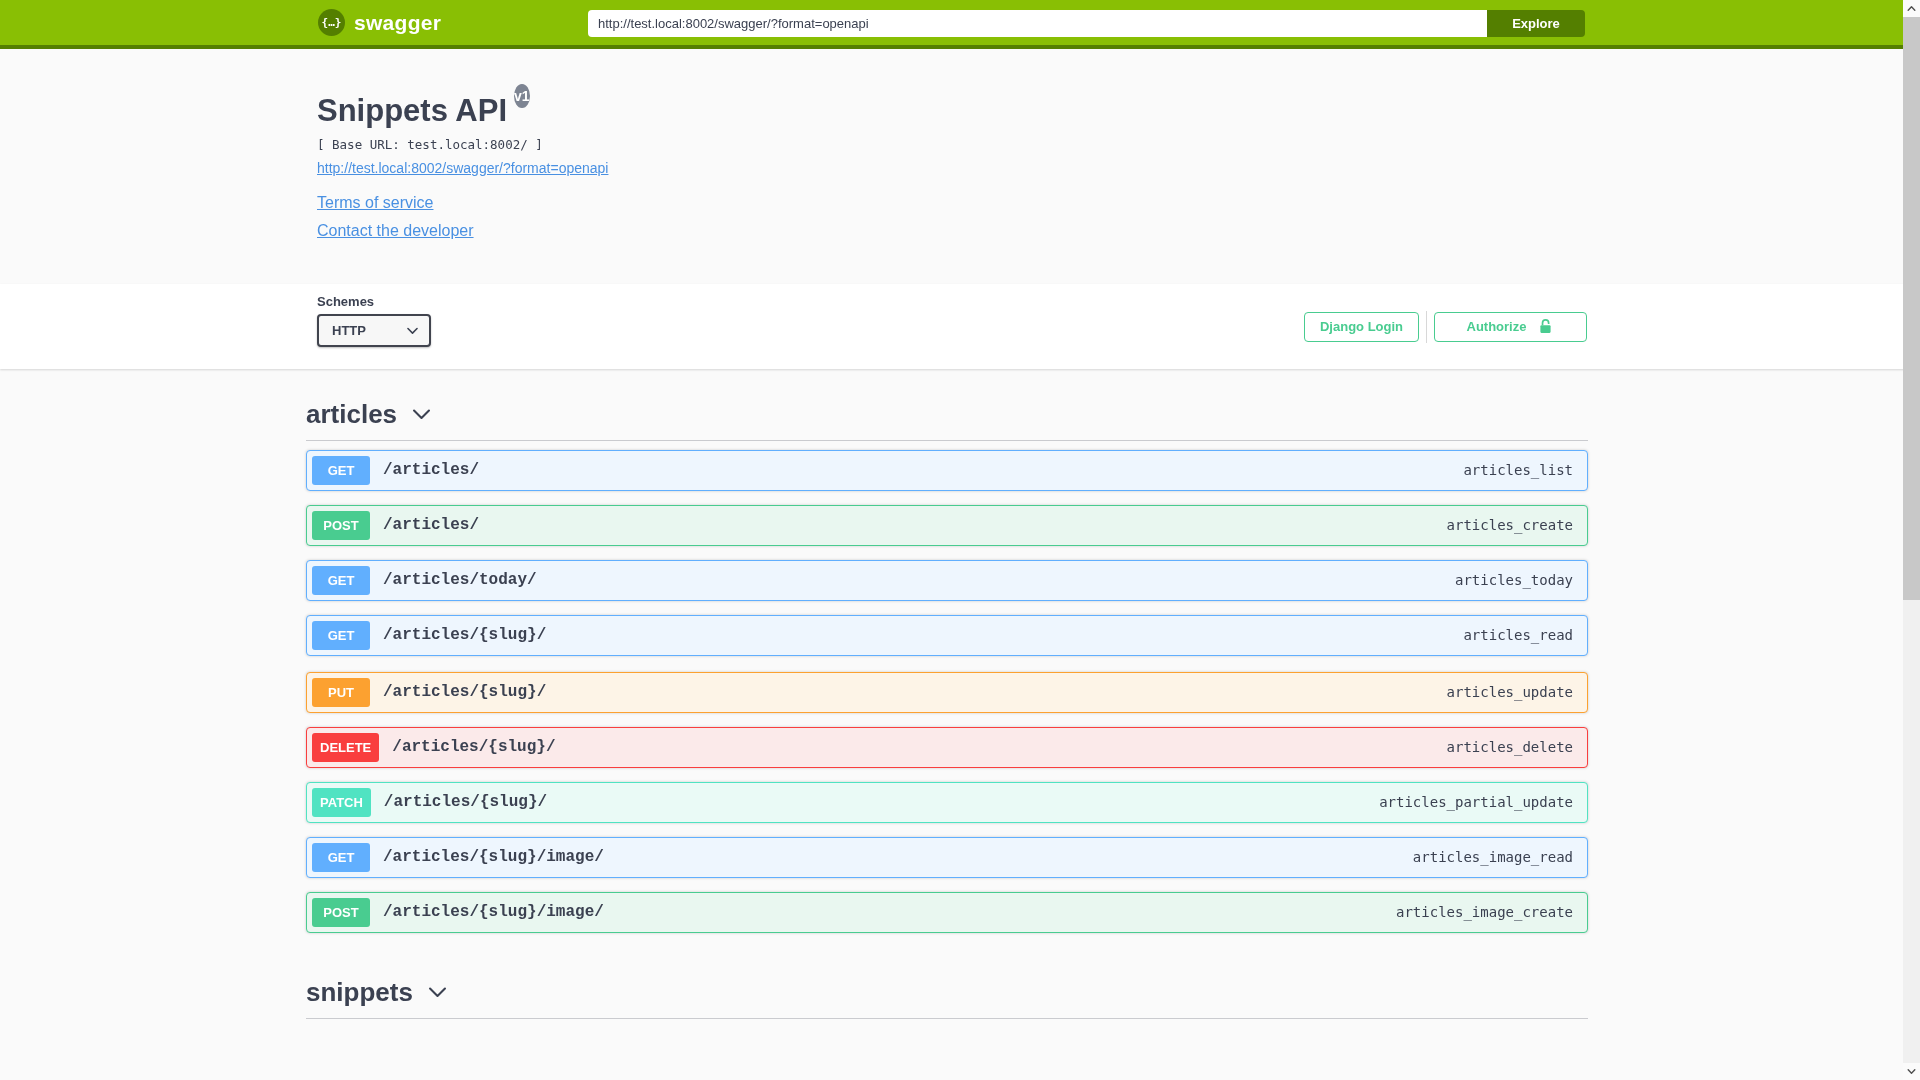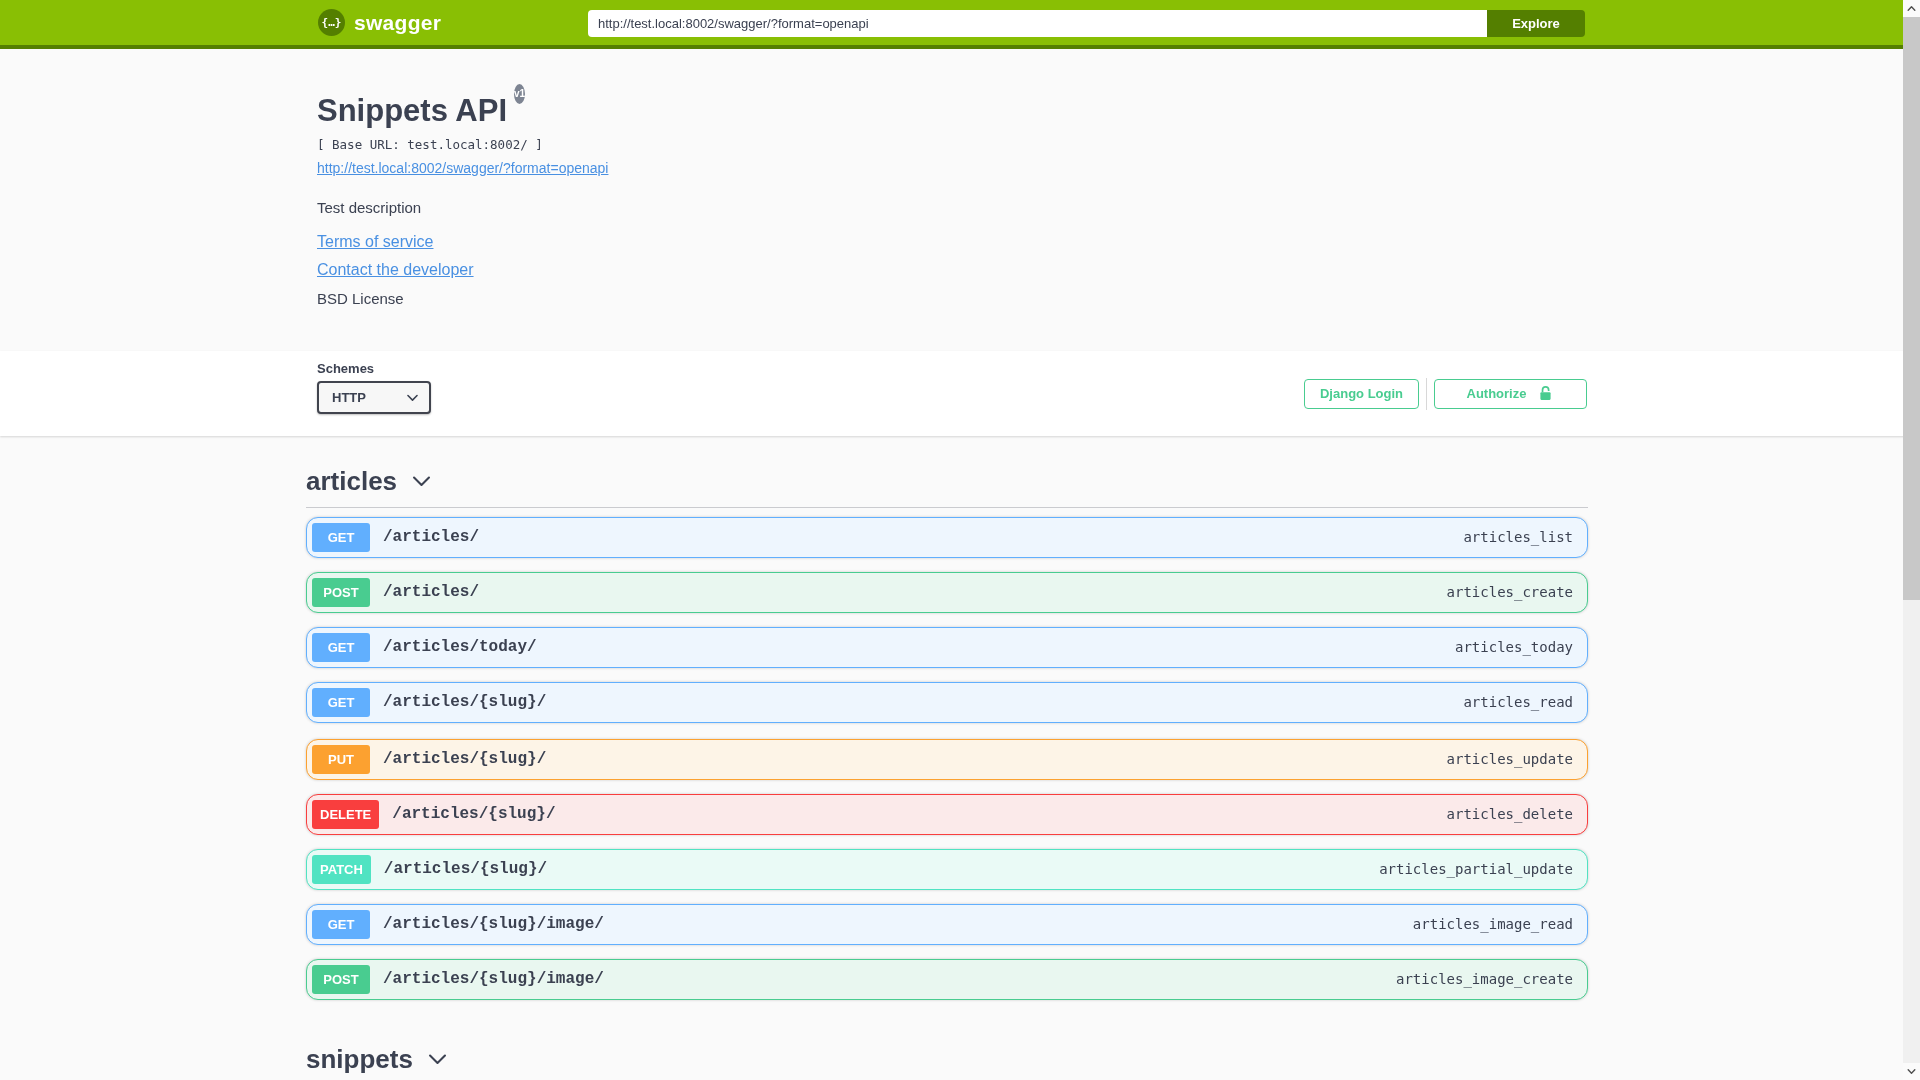--- a/index.html
+++ b/index.html
@@ -30,21 +30,21 @@
   }
   .explore-btn{
     width:98px; height:27px; background:#547f00; color:#fff; border:none;
     border-radius:0 4px 4px 0; font-weight:700; font-size:13px; cursor:pointer;
     font-family:"Liberation Sans", sans-serif;
   }
   
   .info{ padding:44px 0 44px 317px; }
   .api-title{ font-size:31px; font-weight:700; color:#3b4151; line-height:1.15; }
   .version-badge{
-    display:inline-block; background:#7d8492; color:#fff; font-size:10px; font-weight:700;
+    display:inline-block; background:#7d8492; color:#fff; font-size:14px; font-weight:700;
     padding:5px 0; border-radius:50%; vertical-align:top; position:relative; top:-9px;
     margin-left:7px; line-height:1;
   }
   .base-url{
     font-family:"DejaVu Sans Mono", monospace; font-size:12.5px; color:#3b4151;
     margin-top:8px;
   }
   .spec-link{ display:inline-block; margin-top:8px; font-size:14px; color:#4990e2; text-decoration:underline; }
   .description{ margin-top:22px; font-size:15px; color:#3b4151; }
   .info-link{ display:inline-block; margin-top:17px; font-size:16px; color:#4990e2; text-decoration:underline; }
@@ -79,21 +79,21 @@
   
   .operations{ padding:0 332px 40px 306px; }
   .tag-header{
     display:flex; align-items:center; gap:13px;
     padding:30px 0 10px; border-bottom:1px solid rgba(59,65,81,.25);
     cursor:pointer;
   }
   .tag-title{ font-size:26px; font-weight:700; color:#3b4151; }
   .op-list{ padding-top:9px; }
   .op-row{
-    height:41px; margin-bottom:14px; border:1px solid; border-radius:12px;
+    height:41px; margin-bottom:14px; border:1px solid; border-radius:4px;
     display:flex; align-items:center; padding:0 14px 0 5px;
     box-shadow:0 0 3px rgba(0,0,0,.19); cursor:pointer;
   }
   .method-badge{
     min-width:58px; height:29px; border-radius:3px; padding:0 8px;
     color:#fff; font-weight:700; font-size:13px;
     display:flex; align-items:center; justify-content:center;
   }
   .op-path{
     margin-left:13px; font-family:Liberation Mono, monospace;
@@ -131,24 +131,22 @@
     <button class="explore-btn">Explore</button>
   </div>
 </div>
 
 <div class="info">
   <div class="api-title">
     <span>Snippets API</span><span class="version-badge">v1</span>
   </div>
   <div class="base-url">[ Base URL: test.local:8002/ ]</div>
   <a class="spec-link" href="#">http://test.local:8002/swagger/?format=openapi</a>
-  <div class="description">Test description</div>
   <span class="block"><a class="info-link" href="#">Terms of service</a></span>
   <span class="block"><a class="info-link contact" href="#">Contact the developer</a></span>
-  <div class="license">BSD License</div>
 </div>
 
 <div class="scheme-bar">
   <div>
     <div class="schemes-title">Schemes</div>
     <div class="scheme-select">
       <span>HTTP</span>
       <svg width="13" height="13" viewBox="0 0 20 20">
         <path d="M3 7 l7 7 7-7" fill="none" stroke="#3b4151" stroke-width="2.4" stroke-linecap="round" stroke-linejoin="round"></path>
       </svg>

